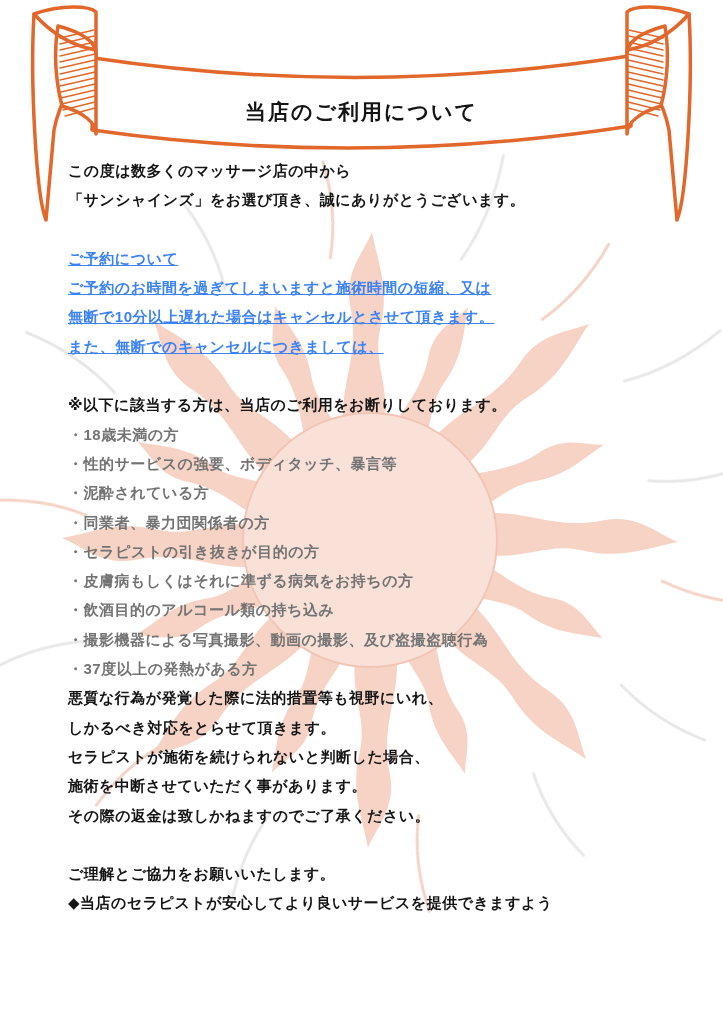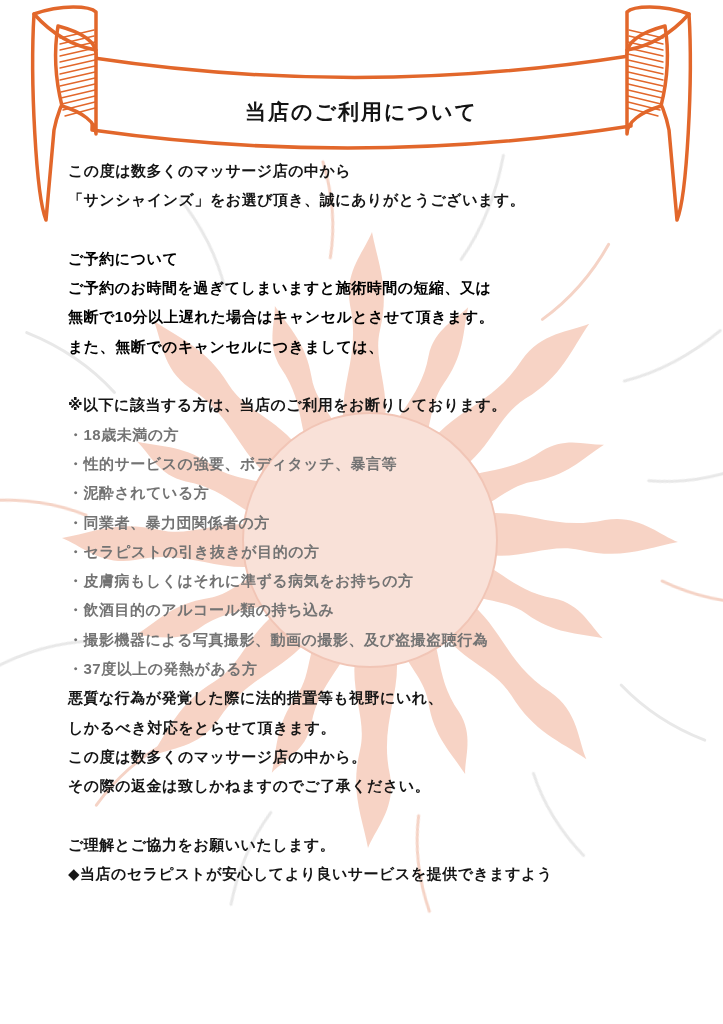--- a/index.html
+++ b/index.html
@@ -48,21 +48,21 @@
     left: 68px;
     top: 156px;
     width: 640px;
     z-index: 1;
     font-weight: 700;
     font-size: 15px;
     color: #151515;
     letter-spacing: 0.5px;
   }
   .ln { height: 29.3px; line-height: 29.3px; white-space: nowrap; }
-  .blue { color: #000000; }
+  .blue { color: #3b82f6; text-decoration: underline; }
   .red  { color: #737373; }
 </style>
 </head>
 <body>
 
 <div class="page">
 
   <svg class="sun" viewBox="-420 -420 840 840" aria-hidden="true">
     <g opacity="0.9">
       <g fill="#f6cfbf">
@@ -174,20 +174,21 @@
     <div class="ln red">・性的サービスの強要、ボディタッチ、暴言等</div>
     <div class="ln red">・泥酔されている方</div>
     <div class="ln red">・同業者、暴力団関係者の方</div>
     <div class="ln red">・セラピストの引き抜きが目的の方</div>
     <div class="ln red">・皮膚病もしくはそれに準ずる病気をお持ちの方</div>
     <div class="ln red">・飲酒目的のアルコール類の持ち込み</div>
     <div class="ln red">・撮影機器による写真撮影、動画の撮影、及び盗撮盗聴行為</div>
     <div class="ln red">・37度以上の発熱がある方</div>
     <div class="ln">悪質な行為が発覚した際に法的措置等も視野にいれ、</div>
     <div class="ln">しかるべき対応をとらせて頂きます。</div>
-    <div class="ln">この度は数多くのマッサージ店の中から。</div>
+    <div class="ln">セラピストが施術を続けられないと判断した場合、</div>
+    <div class="ln">施術を中断させていただく事があります。</div>
     <div class="ln">その際の返金は致しかねますのでご了承ください。</div>
     <div class="ln"></div>
     <div class="ln">ご理解とご協力をお願いいたします。</div>
     <div class="ln">◆当店のセラピストが安心してより良いサービスを提供できますよう</div>
   </div>
 
 </div>
 
 </body></html>

